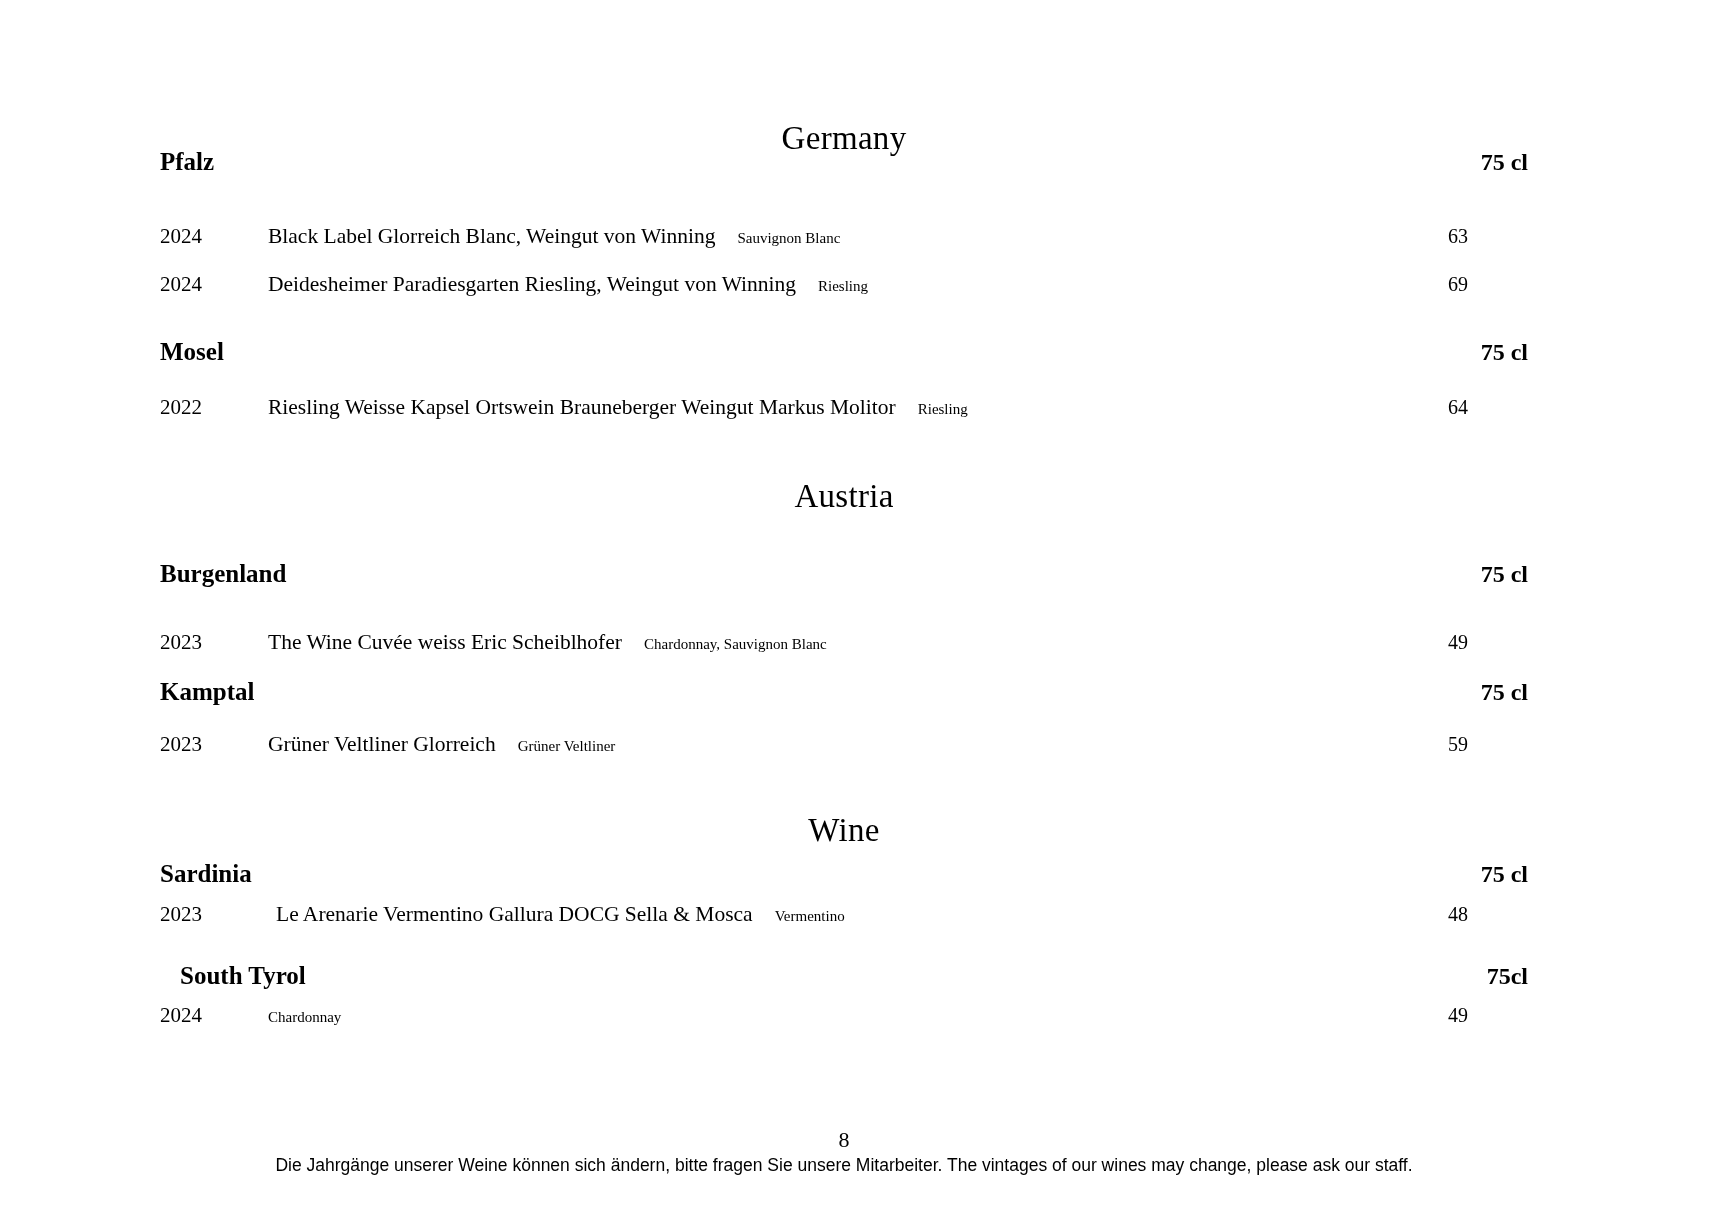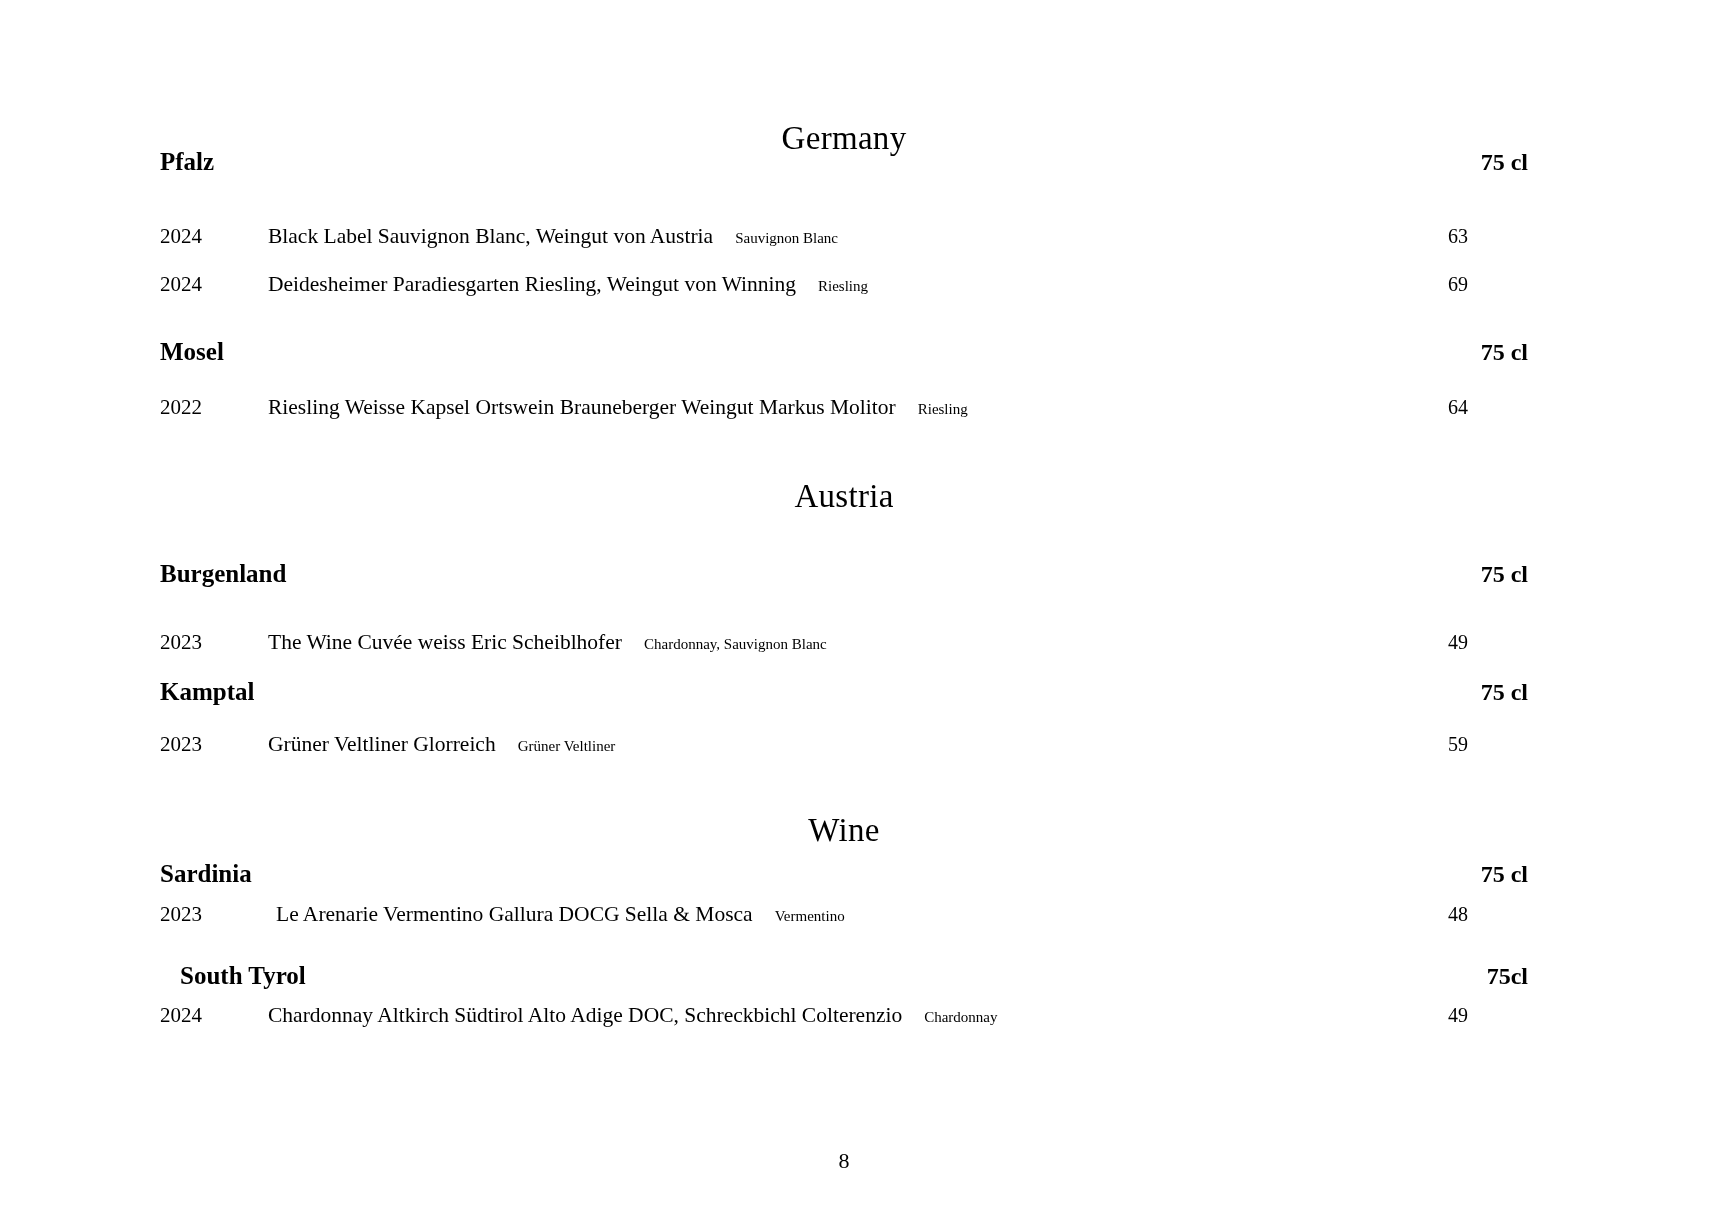--- a/index.html
+++ b/index.html
@@ -101,21 +101,21 @@
     <div class="region-row">
       <span class="region-name">Pfalz</span>
       <span class="region-price">75 cl</span>
     </div>
   </div>
 
   <div class="abs" style="left:160px; right:160px; top:224px;">
     <div class="wine-row">
       <span class="wine-year">2024</span>
       <span class="wine-main">
-        <span class="wine-name">Black Label Sauvignon Blanc, Weingut von Austria</span>
+        <span class="wine-name">Black Label Glorreich Blanc, Weingut von Winning</span>
         <span class="wine-grape">Sauvignon Blanc</span>
       </span>
       <span class="wine-price">63</span>
     </div>
   </div>
 
   <div class="abs" style="left:160px; right:160px; top:272px;">
     <div class="wine-row">
       <span class="wine-year">2024</span>
       <span class="wine-main">
@@ -210,24 +210,24 @@
     <div class="region-row">
       <span class="region-name">South Tyrol</span>
       <span class="region-price">75cl</span>
     </div>
   </div>
 
   <div class="abs" style="left:160px; right:160px; top:1003px;">
     <div class="wine-row">
       <span class="wine-year">2024</span>
       <span class="wine-main">
-        <span class="wine-name">Chardonnay Altkirch Südtirol Alto Adige DOC, Schreckbichl Colterenzio</span>
         <span class="wine-grape">Chardonnay</span>
       </span>
       <span class="wine-price">49</span>
     </div>
   </div>
 
   <div class="footer">
     <div class="page-number">8</div>
+    <div class="footer-note">Die Jahrgänge unserer Weine können sich ändern, bitte fragen Sie unsere Mitarbeiter. The vintages of our wines may change, please ask our staff.</div>
   </div>
 
 </div>
 
 </body></html>

